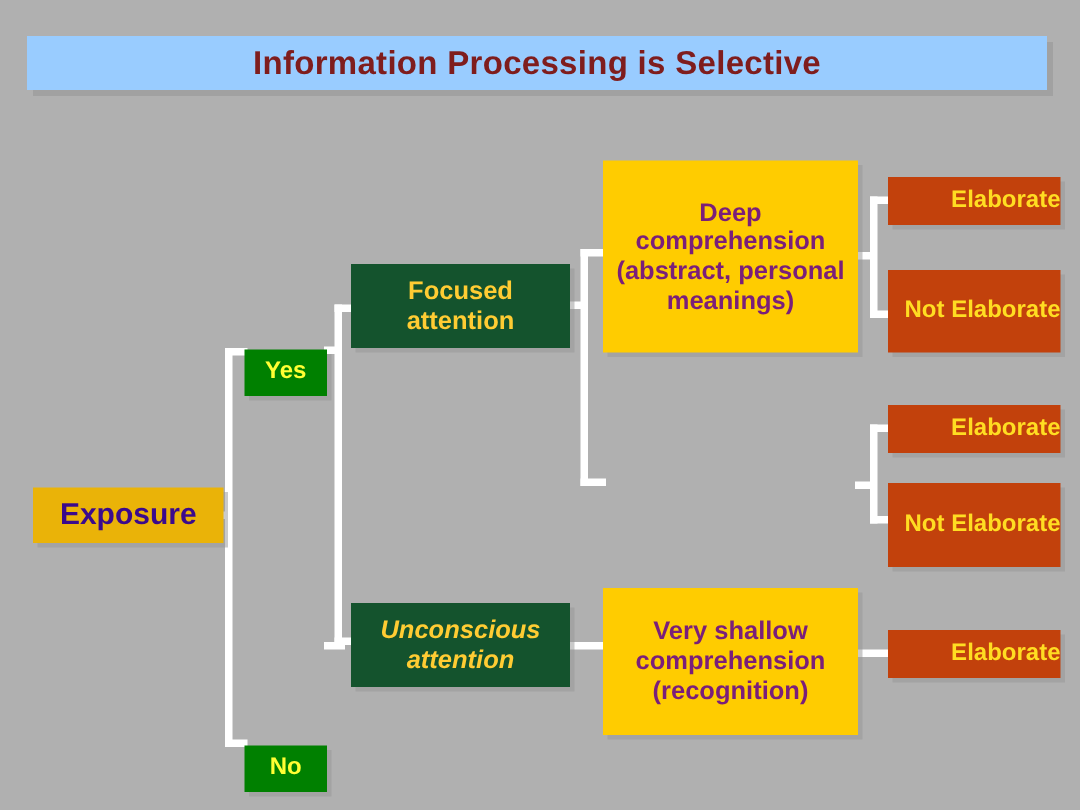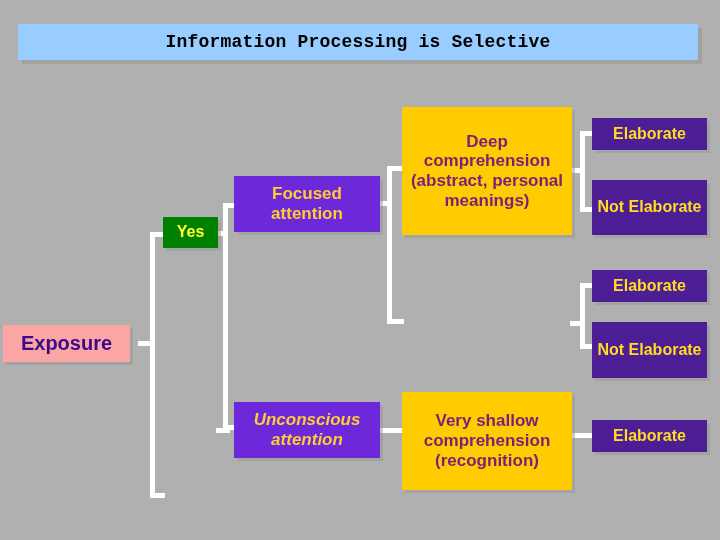--- a/index.html
+++ b/index.html
@@ -27,89 +27,90 @@
     top: 24px;
     width: 680px;
     height: 36px;
     background: #99ccff;
     box-shadow: 4px 4px 0 rgba(150,150,150,0.55);
     display: flex;
     align-items: center;
     justify-content: center;
   }
   .title-band .title-text {
-    color: #000000;
-    font-size: 18px;
+    color: #7f1d1d;
+    font-size: 22px;
     font-weight: bold;
     letter-spacing: 0.2px;
     white-space: nowrap;
-    font-family: Liberation Mono, monospace;
   }
 
   
   .node {
     position: absolute;
     display: flex;
     align-items: center;
     justify-content: center;
     text-align: center;
     font-weight: bold;
     line-height: 1.16;
     box-sizing: border-box;
     box-shadow: 3px 3px 0 rgba(150,150,150,0.5);
   }
 
   .node-exposure {
-    left: 3px;
+    left: 22px;
     top: 325px;
     width: 127px;
     height: 37px;
-    background: #fca5a5;
+    background: #eab308;
     color: #3b0a8c;
     font-size: 20px;
   }
 
   .node-yesno {
     left: 163px;
     width: 55px;
     height: 31px;
     background: #008000;
     color: #ffff33;
     font-size: 16px;
+    margin-top: 16px;
   }
   .node-yes { top: 217px; }
   .node-no  { top: 481px; }
 
   .node-attention {
     left: 234px;
     width: 146px;
-    background: #6d28d9;
+    background: #14532d;
     color: #ffcc33;
     font-size: 17px;
   }
   .node-focused      { top: 176px; height: 56px; }
   .node-unconscious  { top: 402px; height: 56px; font-style: italic; }
 
   .node-comprehension {
     left: 402px;
     width: 170px;
     background: #ffcc00;
     color: #7a1f7a;
     font-size: 17px;
   }
   .node-deep     { top: 107px; height: 128px; }
   .node-shallow  { top: 270px; height: 106px; }
   .node-vshallow { top: 392px; height: 98px; }
 
   .node-elab {
     left: 592px;
     width: 115px;
-    background: #4c1d95;
+    background: #c2410c;
     color: #ffdd22;
     font-size: 16px;
+    justify-content: flex-end;
   }
   .node-elab-1 { top: 118px; height: 32px; }
   .node-elab-2 { top: 180px; height: 55px; }
   .node-elab-3 { top: 270px; height: 32px; }
   .node-elab-4 { top: 322px; height: 56px; }
   .node-elab-5 { top: 420px; height: 32px; }
 
   
   .ln {
     position: absolute;
@@ -159,20 +160,23 @@
   <div class="ln ln-h" style="left:570px; top:433px; width:24px;"></div>
 
   <div class="node node-exposure">
     <span>Exposure</span>
   </div>
 
   <div class="node node-yesno node-yes">
     <span>Yes</span>
   </div>
 
+  <div class="node node-yesno node-no">
+    <span>No</span>
+  </div>
 
   <div class="node node-attention node-focused">
     <span>Focused attention</span>
   </div>
 
   <div class="node node-attention node-unconscious">
     <span>Unconscious attention</span>
   </div>
 
   <div class="node node-comprehension node-deep">

